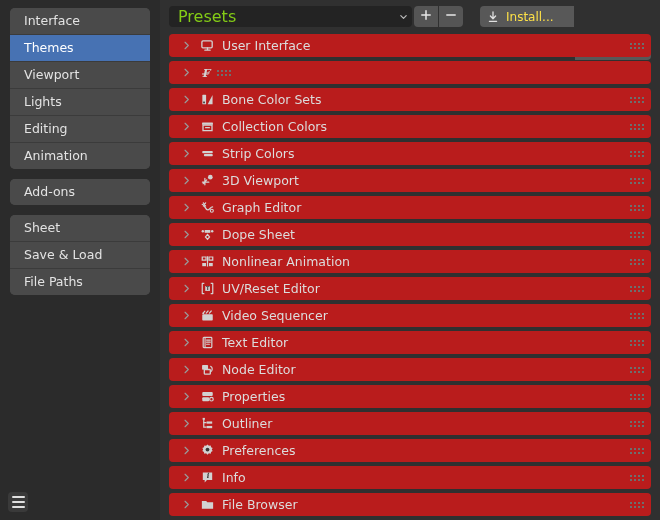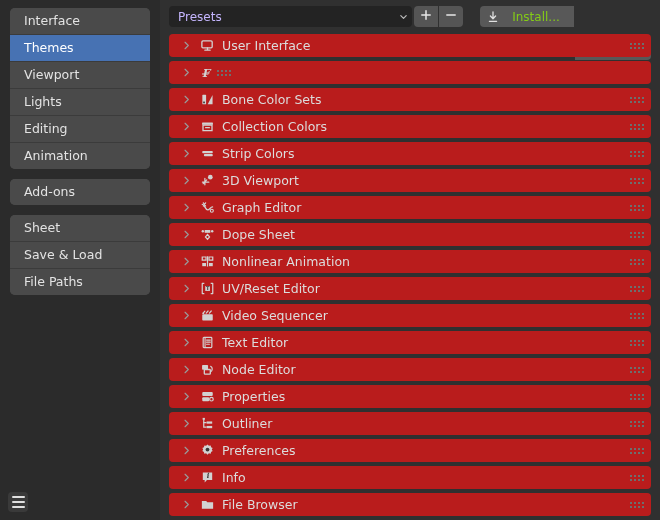--- a/index.html
+++ b/index.html
@@ -89,22 +89,22 @@
     width: 243px; height: 21px;
     background: #232323;
     border-radius: 4px;
     display: flex;
     align-items: center;
     cursor: pointer;
   }
   #preset-field .pf-label {
     flex: 1;
     padding-left: 9px;
-    font-size: 12px;
-    color: #c4b5fd;
+    font-size: 16px;
+    color: #84cc16;
     white-space: nowrap;
     overflow: hidden;
   }
   #preset-field .pf-chevron {
     width: 18px;
     display: flex;
     align-items: center;
     justify-content: center;
   }
   .hdr-btn {
@@ -144,24 +144,23 @@
   }
   .hdr-ico {
     width: 26px;
     display: flex;
     align-items: center;
     justify-content: center;
     flex: none;
   }
   .hdr-txt {
     flex: 1;
-    text-align: center;
     padding-right: 8px;
     font-size: 12px;
-    color: #84cc16;
+    color: #fde047;
     white-space: nowrap;
   }
 
   
   #list {
     position: absolute;
     left: 0; top: 34px;
     width: 500px; height: 486px;
     overflow: hidden;
   }

